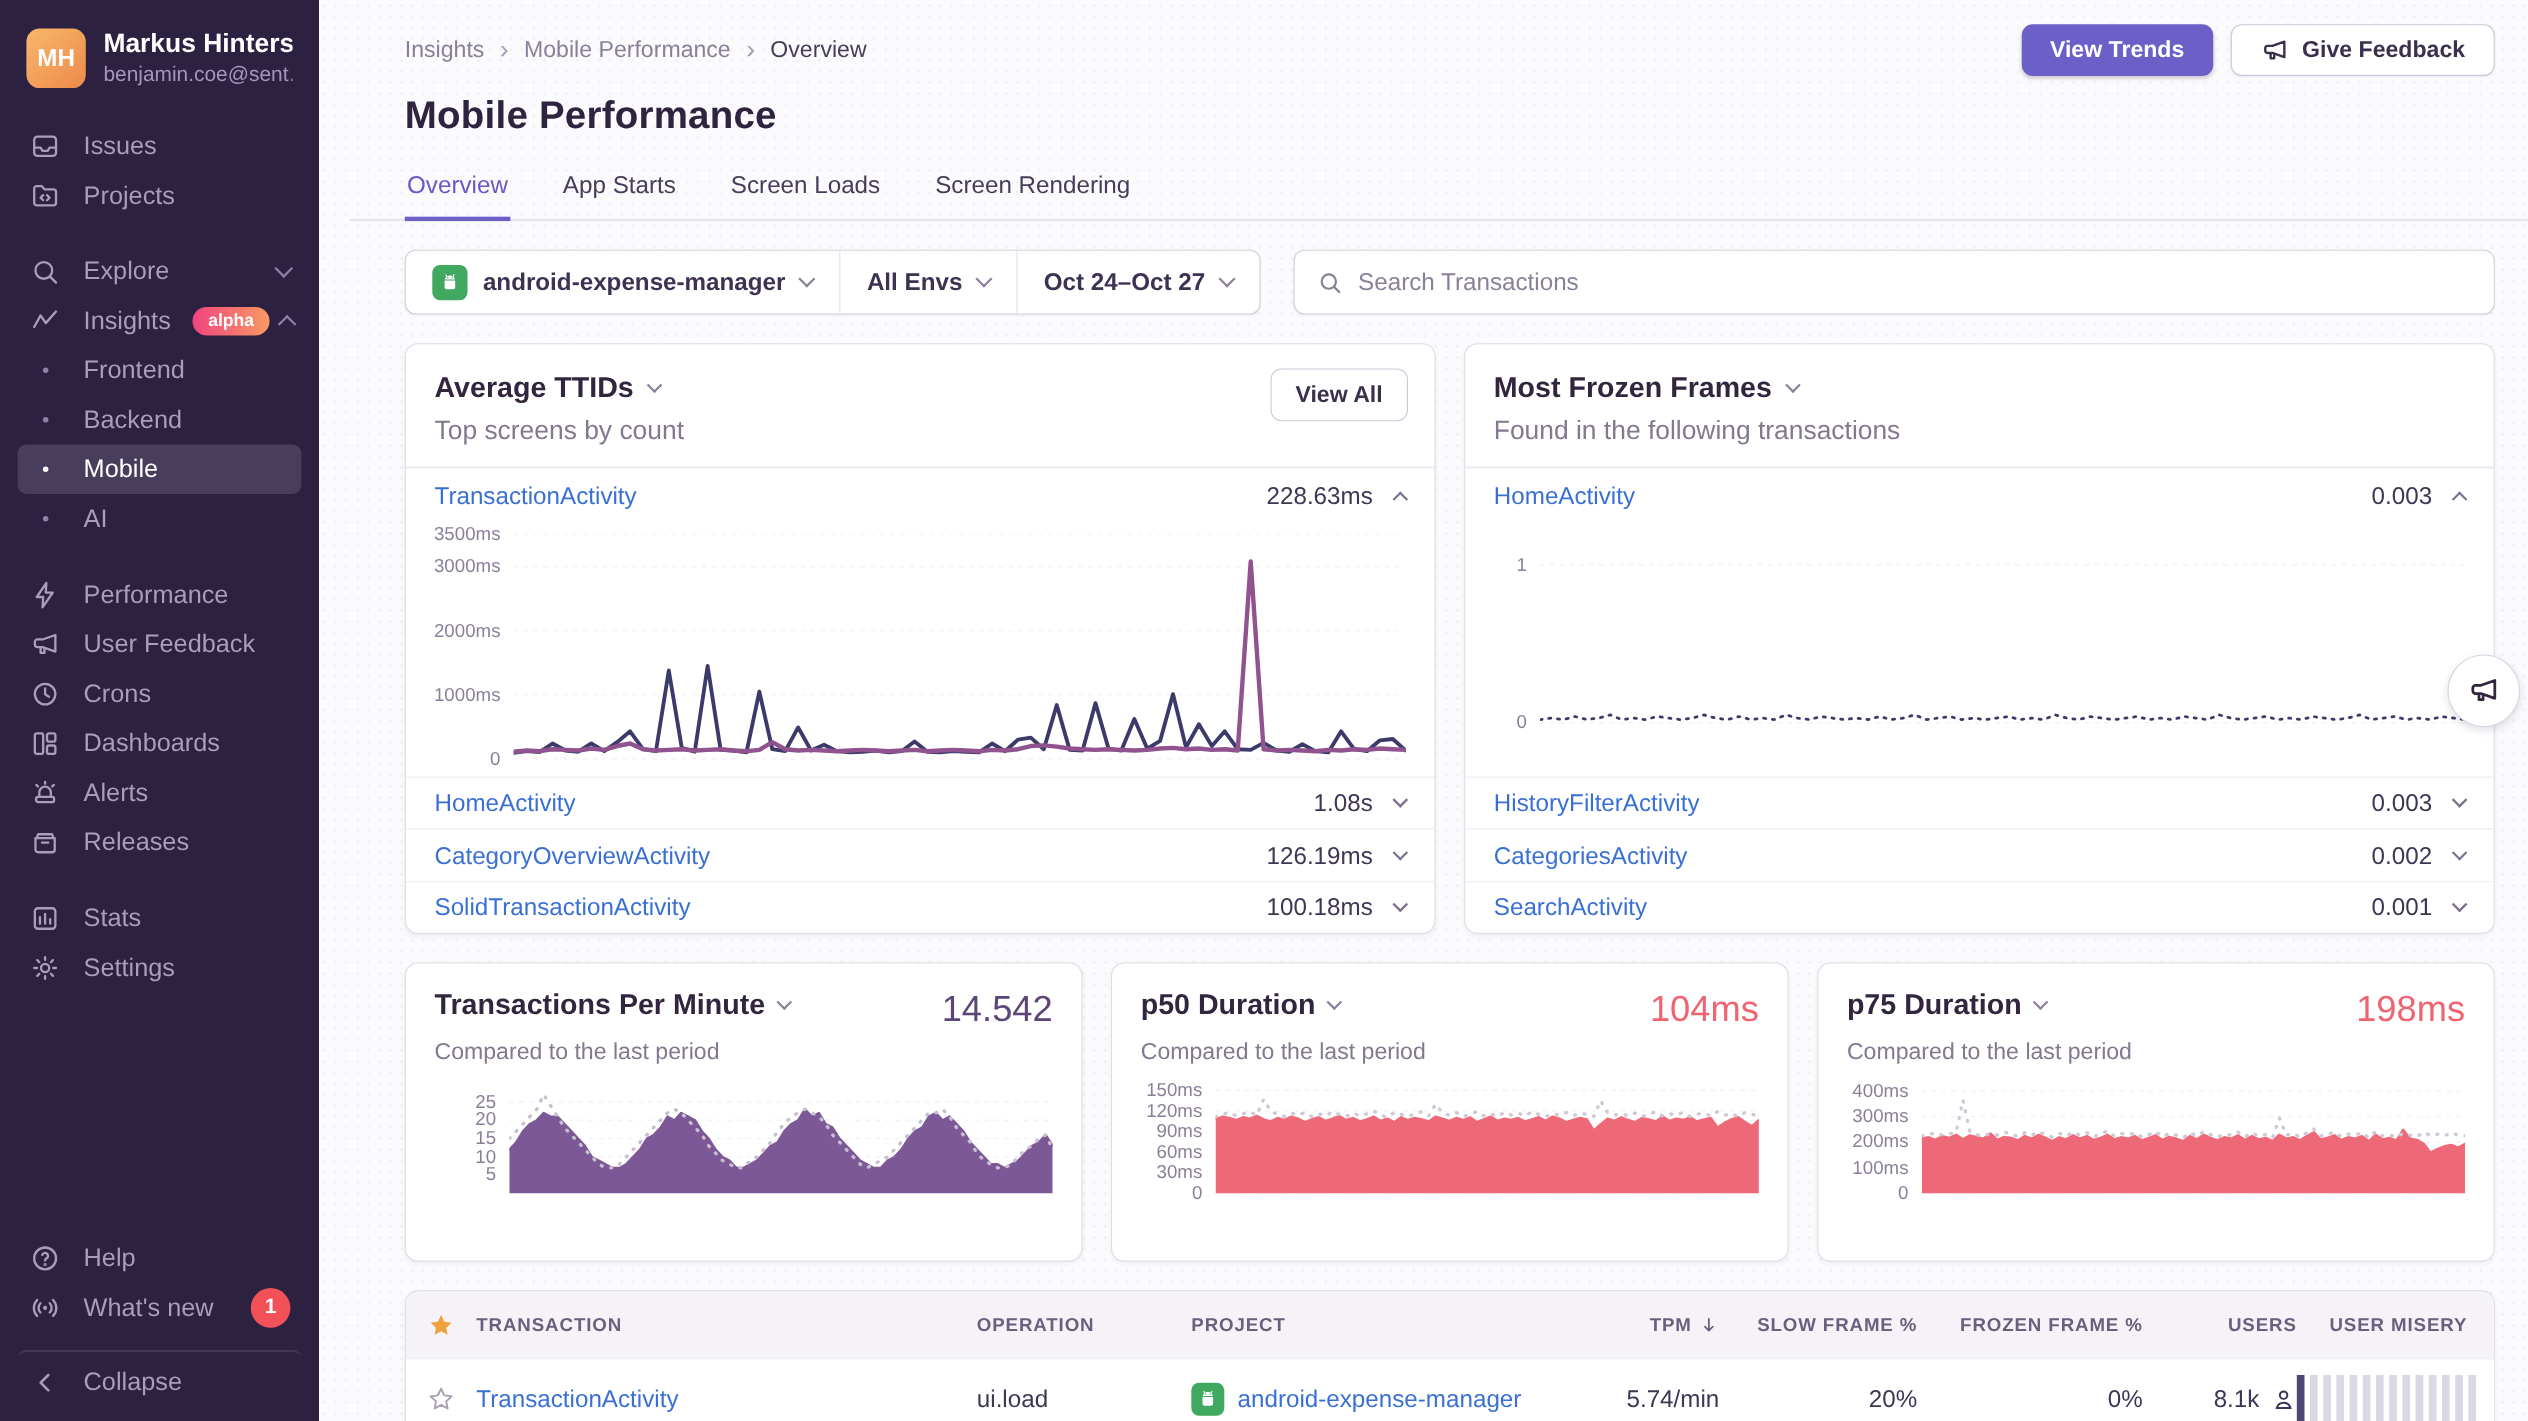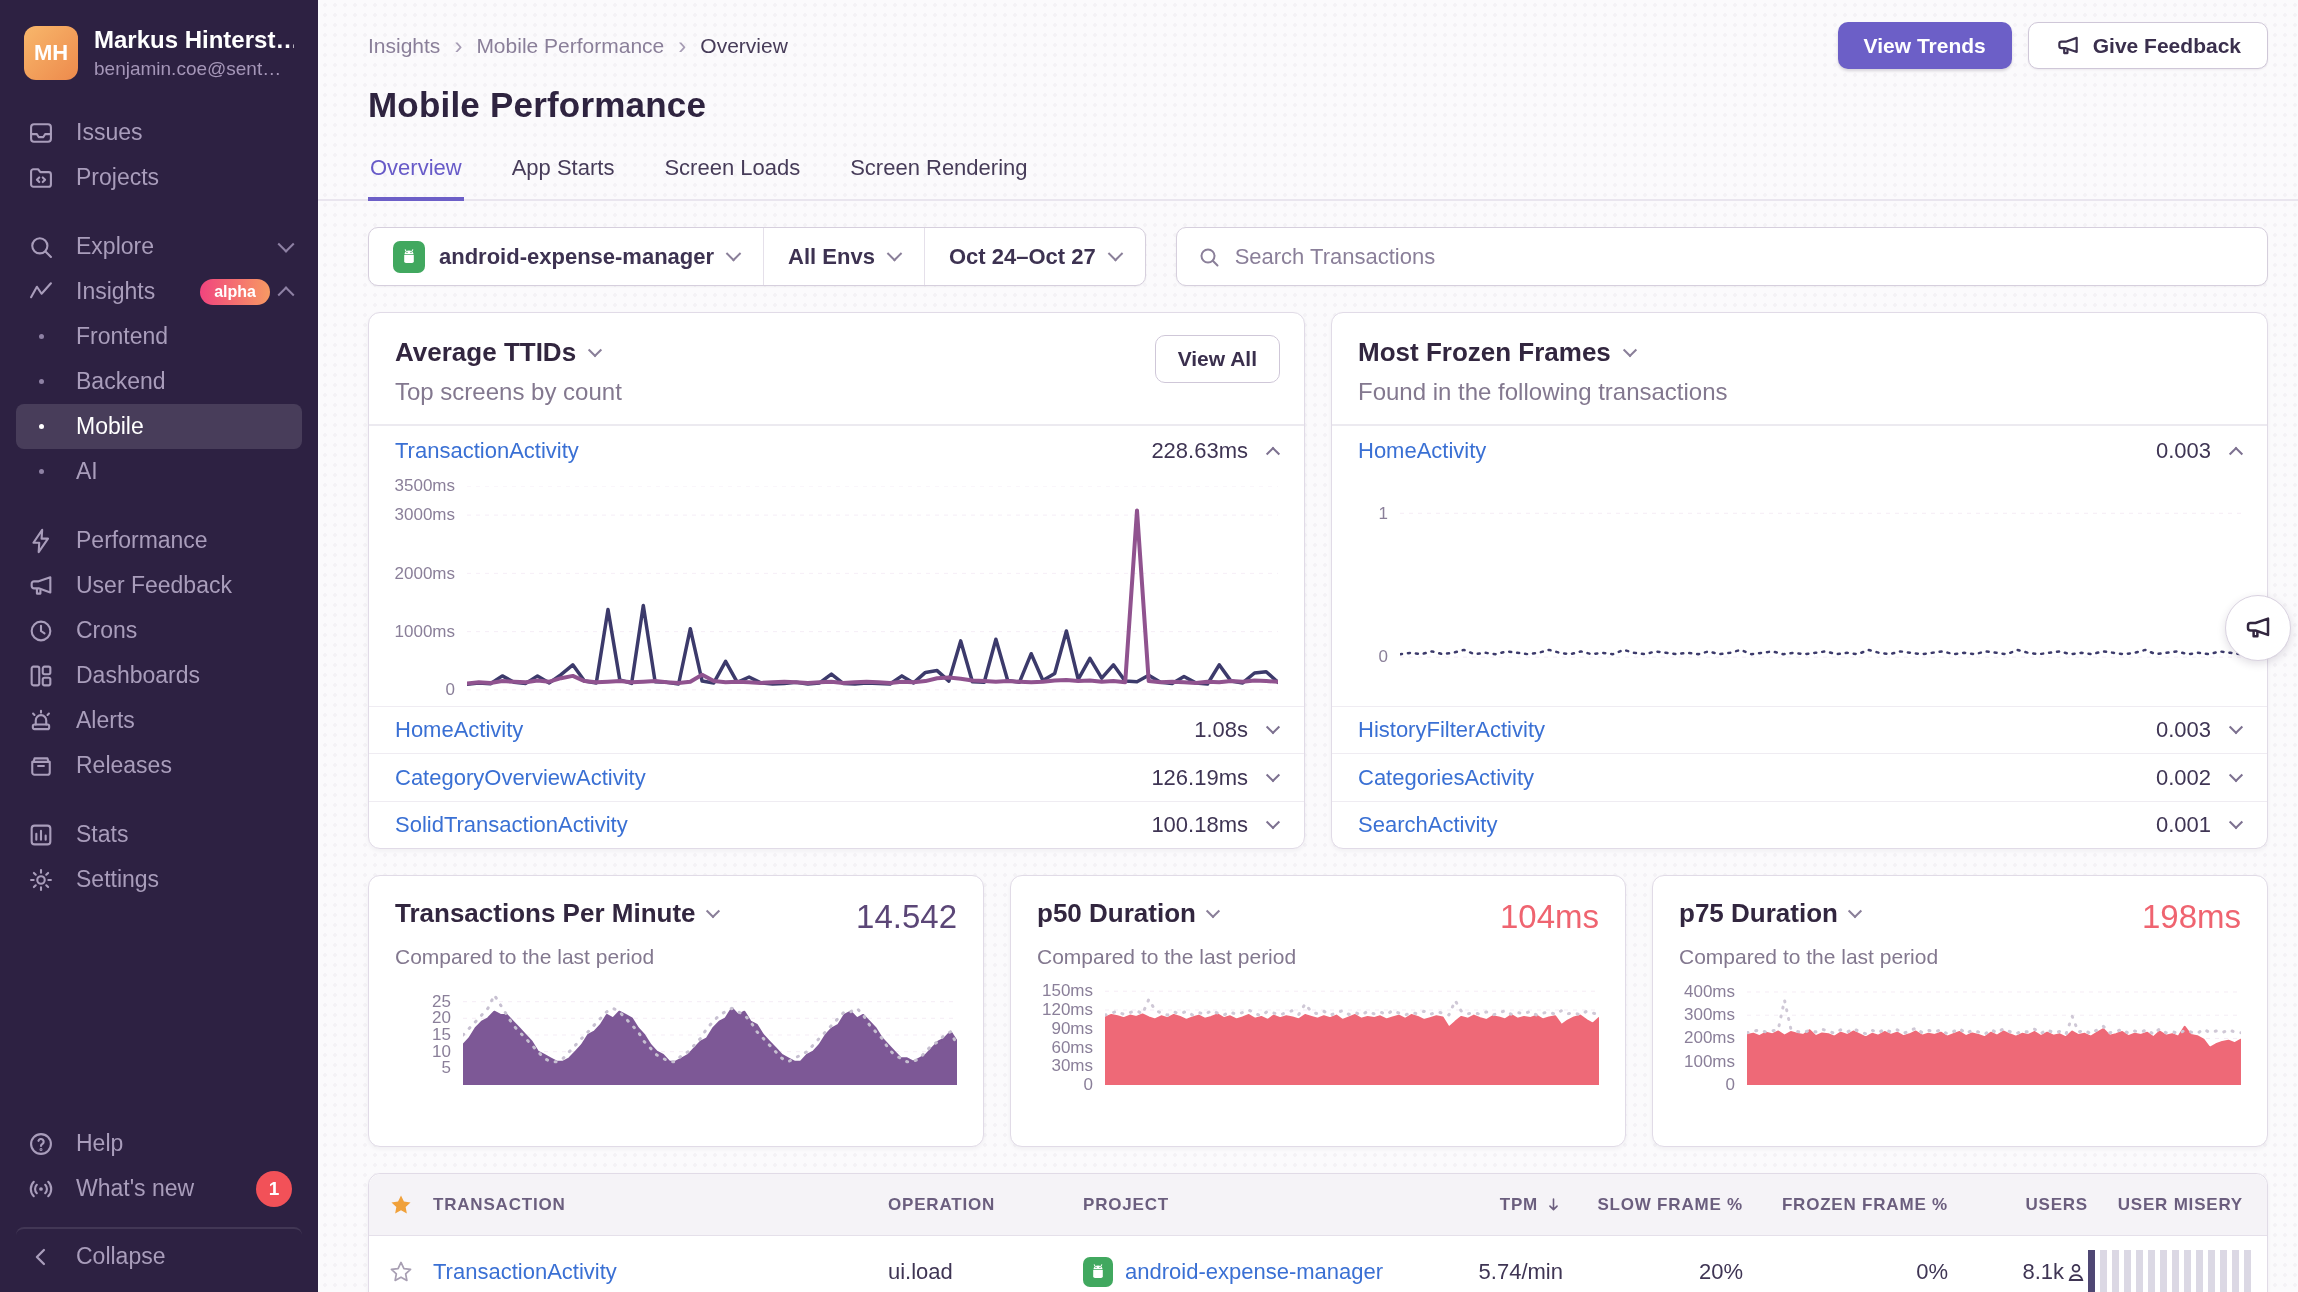--- a/index.html
+++ b/index.html
@@ -4,21 +4,21 @@
 <style>
   * { margin:0; padding:0; box-sizing:border-box; }
   html,body { width:2298px; height:1292px; overflow:hidden; }
   body { font-family:"Liberation Sans", sans-serif; background:#fbfafc; color:#3f3554; }
   .app { position:relative; width:2298px; height:1292px; overflow:hidden;
          background-color:#fbfafc;
          background-image:radial-gradient(rgba(60,40,80,0.035) 1.6px, transparent 1.6px);
          background-size:10px 10px; }
 
   
-  .sidebar { position:absolute; left:0; top:0; width:318px; height:1292px;
+  .sidebar { position:absolute; left:0; top:0; width:290px; height:1292px;
              background:#2d2142; display:flex; flex-direction:column;
              padding:26px 16px 20px 16px; z-index:5; }
   .user-row { display:flex; align-items:center; gap:16px; padding:0 8px; }
   .avatar { width:54px; height:54px; border-radius:12px; flex:0 0 auto;
             background:linear-gradient(135deg,#f8b76b,#ed8a4c);
             display:flex; align-items:center; justify-content:center;
             color:#fff; font-size:22px; font-weight:bold; }
   .user-meta { overflow:hidden; }
   .user-name { color:#fff; font-size:24px; font-weight:bold; white-space:nowrap; overflow:hidden; }
   .user-email { color:#a596b8; font-size:19px; margin-top:4px; white-space:nowrap; overflow:hidden; }
@@ -142,21 +142,21 @@
   .right { text-align:right; justify-self:end; }
   .cell-pad-r { padding-right:24px; }
   .tbody-row { height:72px; background:#fff; }
   .td { font-size:22px; color:#3f3554; white-space:nowrap; }
   .star-cell { justify-self:center; display:flex; }
   .star-cell svg { width:26px; height:26px; cursor:pointer; }
   .th-sort { display:flex; align-items:center; gap:6px; justify-self:end; }
   .th-sort svg { width:19px; height:19px; }
   .project-cell { display:flex; align-items:center; gap:12px; }
   .project-cell .android-chip { width:30px; height:30px; }
-  .users-cell { display:flex; align-items:center; justify-self:end; }
+  .users-cell { display:flex; align-items:center; gap:10px; justify-self:end; }
   .users-cell svg { width:24px; height:24px; }
   .misery { display:flex; gap:5px; align-items:flex-end; height:44px; justify-self:end; }
   .misery .bar { width:7px; height:44px; background:#dbd8e4; }
   .misery .bar.dark { background:#4f4773; }
 
   
   .float-feedback { position:absolute; left:2225px; top:595px; width:66px; height:66px;
                     border-radius:50%; background:#fff; border:1.5px solid #d9d2e0;
                     box-shadow:0 3px 8px rgba(45,31,61,.14); display:flex; align-items:center;
                     justify-content:center; cursor:pointer; z-index:6; }

